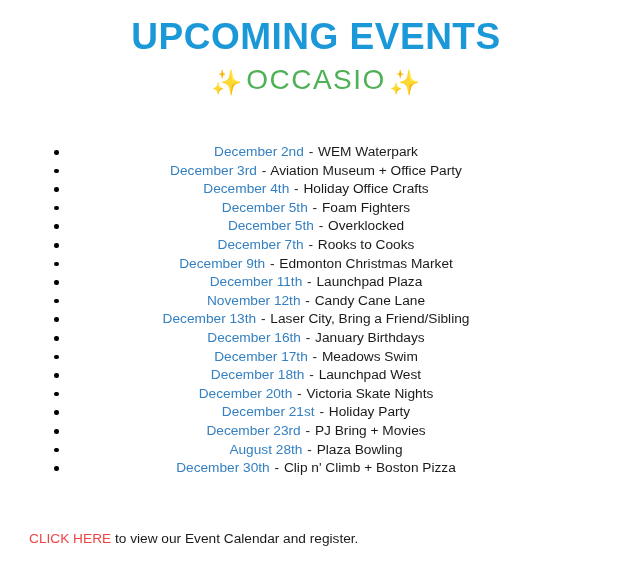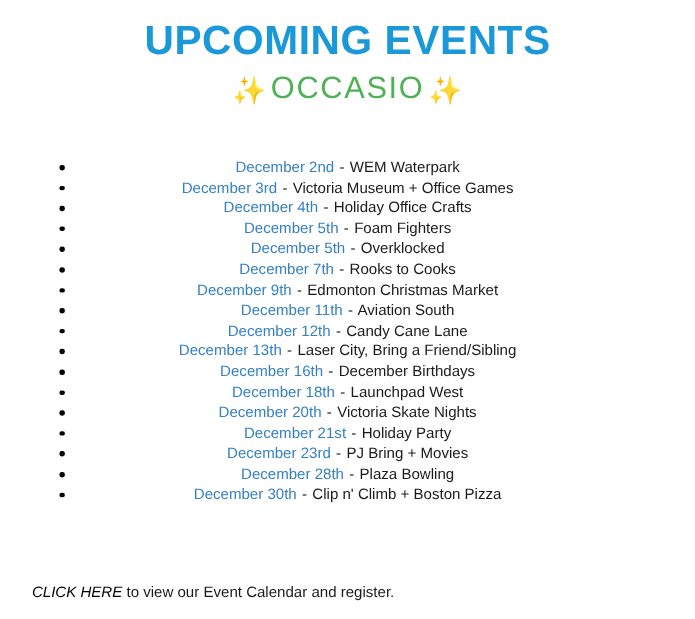--- a/index.html
+++ b/index.html
@@ -96,50 +96,50 @@
   .footer-note {
     position: absolute;
     left: 29px;
     top: 530px;
     font-size: 13.7px;
     line-height: 18px;
     color: #1a1a1a;
     white-space: nowrap;
   }
   .footer-link {
-    color: #000000;
+    color: #ef4444;
     text-decoration: none;
-    font-style: italic;
   }
 </style>
 </head>
 <body>
 
 <div class="header">
   <h1 class="page-title">UPCOMING EVENTS</h1>
   <div class="brand-line">
     <span class="sparkle">✨</span><span class="brand-name">OCCASIO</span><span class="sparkle">✨</span>
   </div>
 </div>
 
 <ul class="events-list" id="events-list">
     <li class="event-item"><span class="bullet"></span><span class="event-date">December 2nd</span> <span class="event-sep">-</span> <span class="event-name">WEM Waterpark</span></li>
-    <li class="event-item"><span class="bullet"></span><span class="event-date">December 3rd</span> <span class="event-sep">-</span> <span class="event-name">Victoria Museum + Office Games</span></li>
+    <li class="event-item"><span class="bullet"></span><span class="event-date">December 3rd</span> <span class="event-sep">-</span> <span class="event-name">Aviation Museum + Office Party</span></li>
     <li class="event-item"><span class="bullet"></span><span class="event-date">December 4th</span> <span class="event-sep">-</span> <span class="event-name">Holiday Office Crafts</span></li>
     <li class="event-item"><span class="bullet"></span><span class="event-date">December 5th</span> <span class="event-sep">-</span> <span class="event-name">Foam Fighters</span></li>
     <li class="event-item"><span class="bullet"></span><span class="event-date">December 5th</span> <span class="event-sep">-</span> <span class="event-name">Overklocked</span></li>
     <li class="event-item"><span class="bullet"></span><span class="event-date">December 7th</span> <span class="event-sep">-</span> <span class="event-name">Rooks to Cooks</span></li>
     <li class="event-item"><span class="bullet"></span><span class="event-date">December 9th</span> <span class="event-sep">-</span> <span class="event-name">Edmonton Christmas Market</span></li>
-    <li class="event-item"><span class="bullet"></span><span class="event-date">December 11th</span> <span class="event-sep">-</span> <span class="event-name">Aviation South</span></li>
-    <li class="event-item"><span class="bullet"></span><span class="event-date">December 12th</span> <span class="event-sep">-</span> <span class="event-name">Candy Cane Lane</span></li>
+    <li class="event-item"><span class="bullet"></span><span class="event-date">December 11th</span> <span class="event-sep">-</span> <span class="event-name">Launchpad Plaza</span></li>
+    <li class="event-item"><span class="bullet"></span><span class="event-date">November 12th</span> <span class="event-sep">-</span> <span class="event-name">Candy Cane Lane</span></li>
     <li class="event-item"><span class="bullet"></span><span class="event-date">December 13th</span> <span class="event-sep">-</span> <span class="event-name">Laser City, Bring a Friend/Sibling</span></li>
-    <li class="event-item"><span class="bullet"></span><span class="event-date">December 16th</span> <span class="event-sep">-</span> <span class="event-name">December Birthdays</span></li>
+    <li class="event-item"><span class="bullet"></span><span class="event-date">December 16th</span> <span class="event-sep">-</span> <span class="event-name">January Birthdays</span></li>
+    <li class="event-item"><span class="bullet"></span><span class="event-date">December 17th</span> <span class="event-sep">-</span> <span class="event-name">Meadows Swim</span></li>
     <li class="event-item"><span class="bullet"></span><span class="event-date">December 18th</span> <span class="event-sep">-</span> <span class="event-name">Launchpad West</span></li>
     <li class="event-item"><span class="bullet"></span><span class="event-date">December 20th</span> <span class="event-sep">-</span> <span class="event-name">Victoria Skate Nights</span></li>
     <li class="event-item"><span class="bullet"></span><span class="event-date">December 21st</span> <span class="event-sep">-</span> <span class="event-name">Holiday Party</span></li>
     <li class="event-item"><span class="bullet"></span><span class="event-date">December 23rd</span> <span class="event-sep">-</span> <span class="event-name">PJ Bring + Movies</span></li>
-    <li class="event-item"><span class="bullet"></span><span class="event-date">December 28th</span> <span class="event-sep">-</span> <span class="event-name">Plaza Bowling</span></li>
+    <li class="event-item"><span class="bullet"></span><span class="event-date">August 28th</span> <span class="event-sep">-</span> <span class="event-name">Plaza Bowling</span></li>
     <li class="event-item"><span class="bullet"></span><span class="event-date">December 30th</span> <span class="event-sep">-</span> <span class="event-name">Clip n' Climb + Boston Pizza</span></li>
   </ul>
 
 <div class="footer-note">
   <a class="footer-link" href="#">CLICK HERE</a><span> to view our Event Calendar and register.</span>
 </div>
 
 </body></html>

